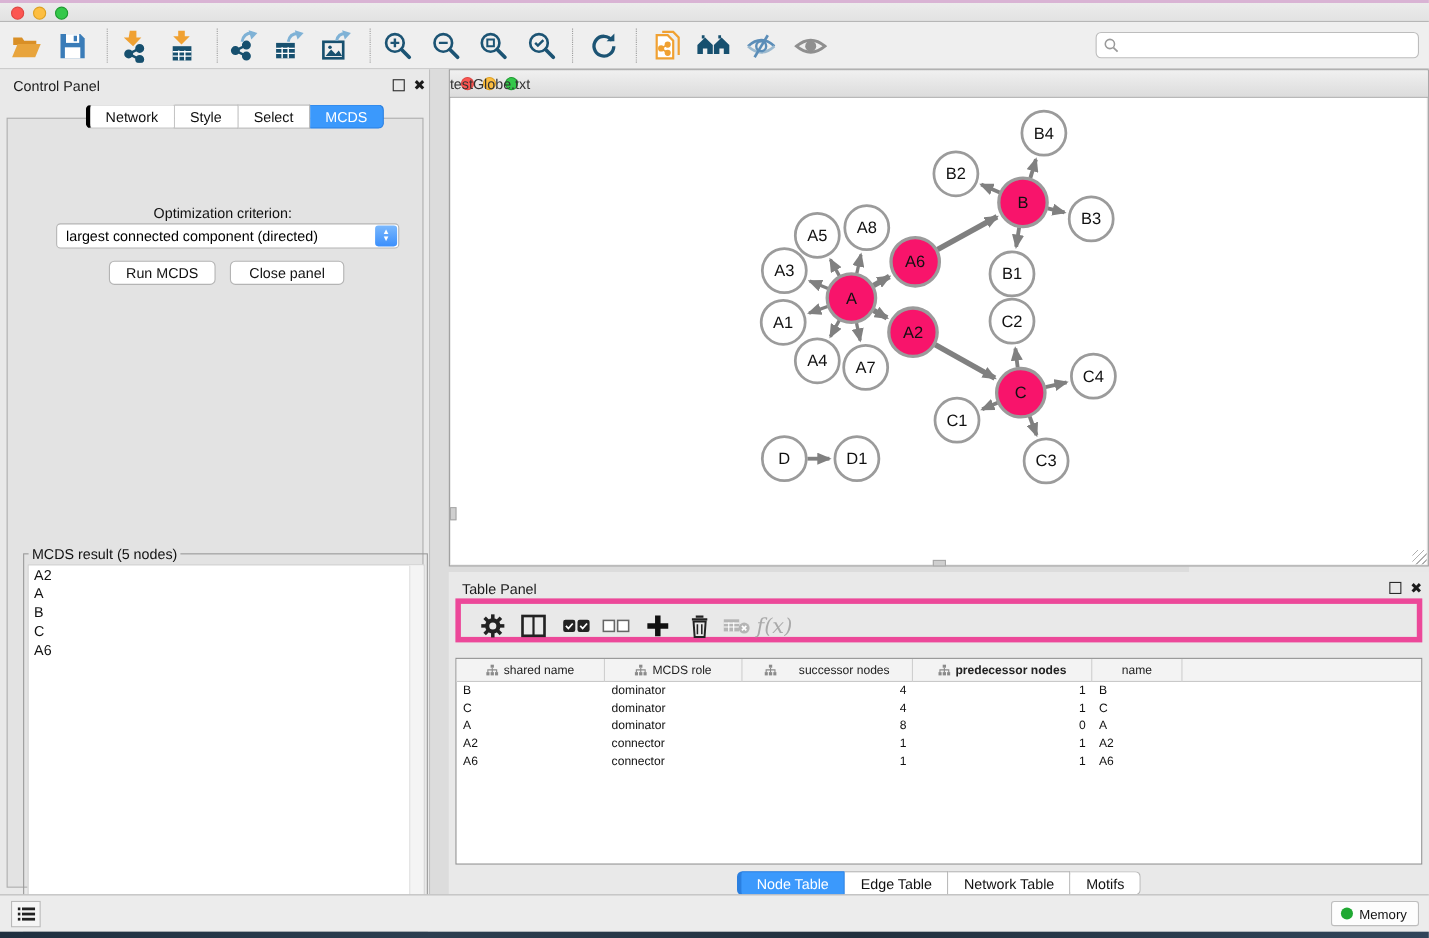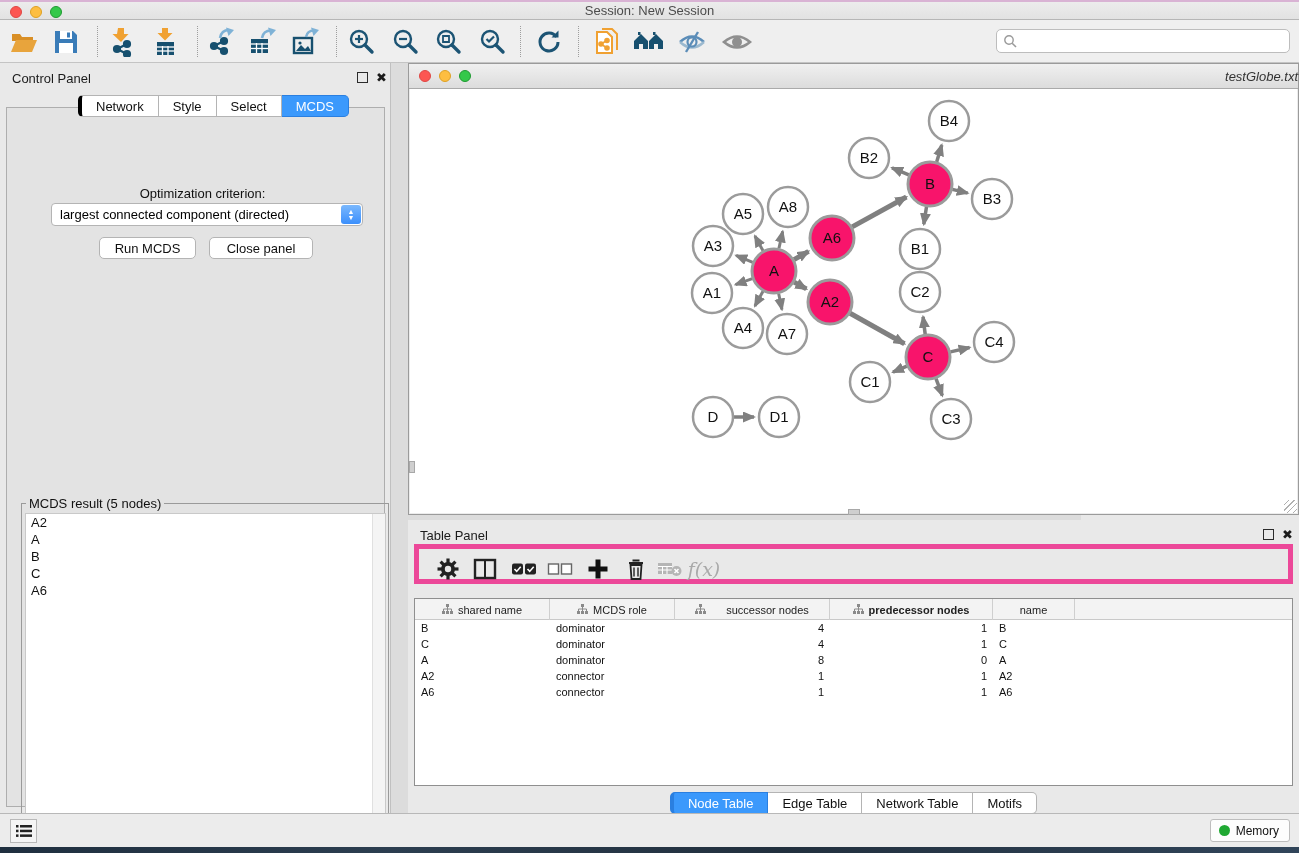--- a/index.html
+++ b/index.html
@@ -58,21 +58,21 @@
   #mcds-legend { position:absolute; left:4px; top:-8px; background:#e3e3e3; padding:0 3px; font-size:13px; color:#111; }
   #mcds-listwrap { position:absolute; left:3px; top:9px; width:361px; height:330px; background:#fff; border:1px solid #c9c9c9; }
   #mcds-scroll { position:absolute; right:0; top:0; width:13px; height:100%; background:#f4f4f4; border-left:1px solid #e0e0e0; }
   .mcds-item { font-size:13px; color:#111; padding:1px 0 1px 5px; line-height:15px; }
 
   
   #net-window { position:absolute; left:408px; top:0; width:891px; height:452px; background:#ececec; border:1px solid #9b9b9b; }
   #net-titlebar { position:absolute; left:0; top:0; width:100%; height:25px;
     background:linear-gradient(#f0f0f0,#dcdcdc); border-bottom:1px solid #aaa; }
   #net-titlebar .lights { left:10px; top:6px; }
-  #net-title { position:absolute; left:0; right:0; top:5px; text-align:right; font-size:13px; color:#333;font-style:italic; }
+  #net-title { position:absolute; left:0; right:0; top:5px; text-align:left; font-size:13px; color:#333; }
   #net-canvas { position:absolute; left:1px; top:25px; width:887px; height:424px; background:#fff; }
   #graph-svg { width:100%; height:100%; }
   .resize-grip { position:absolute; right:1px; bottom:1px; width:13px; height:13px;
     background:repeating-linear-gradient(135deg, transparent 0 3px, #b0b0b0 3px 4px); }
   #net-left-mark { position:absolute; left:-1px; top:372px; width:6px; height:12px; background:#cfcfcf; border:1px solid #a8a8a8; }
   #net-bottom-mark { position:absolute; left:438px; bottom:-2px; width:12px; height:6px; background:#cfcfcf; border:1px solid #a8a8a8; }
 
   
   #table-panel { position:absolute; left:408px; top:457px; width:891px; height:293px; background:#e9e9e9; }
   #tp-title { position:absolute; left:12px; top:8px; font-size:13px; color:#1b1b1b; }
@@ -101,21 +101,20 @@
 </style>
 </head>
 <body>
 
 <div id="titlebar">
   <div class="lights">
     <div class="light red"></div>
     <div class="light yellow"></div>
     <div class="light green"></div>
   </div>
-  <div id="main-title">Session: New Session</div>
 </div>
 
 <div id="toolbar">
   <div class="tbtn" style="left:6px">
     <svg width="28" height="26" viewBox="0 0 28 26">
         <path d="M2,5 h8 l2,3 h11 v4 H2 z" fill="#d98f26"></path>
         <path d="M1,23 L6,11 h21 l-5,12 z" fill="#e8a43c"></path>
       </svg>
   </div>
   <div class="tbtn" style="left:48px">

